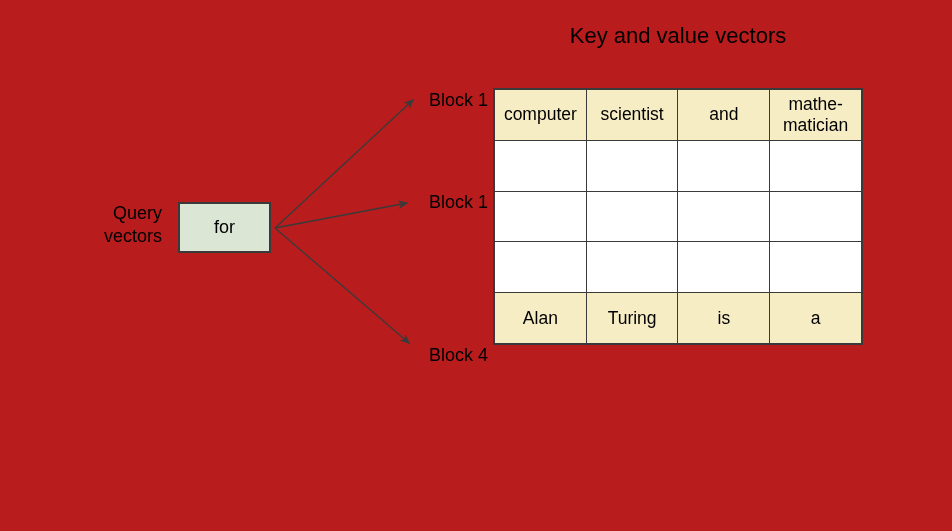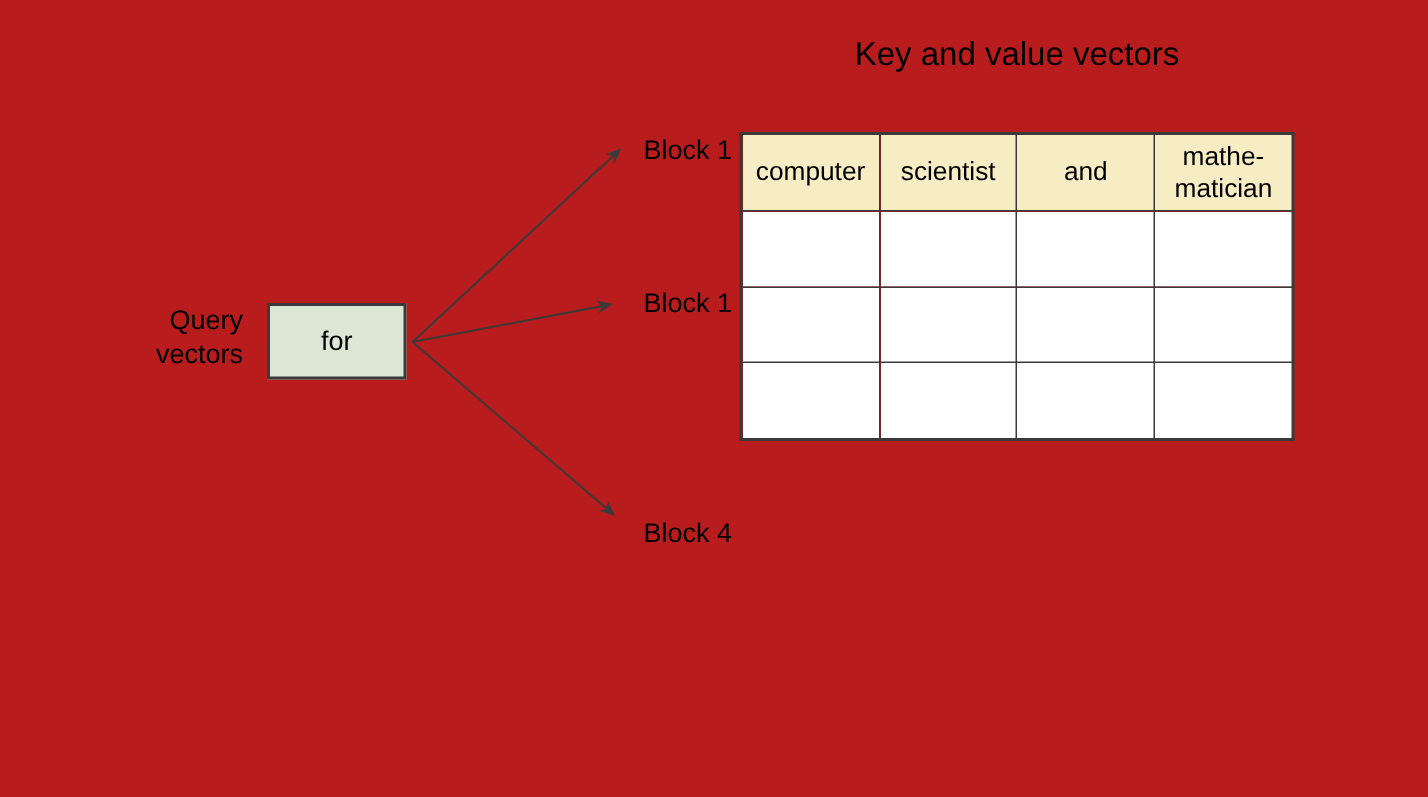--- a/index.html
+++ b/index.html
@@ -148,16 +148,22 @@
         <td></td>
         <td></td>
         <td></td>
       </tr>
       <tr>
         <td></td>
         <td></td>
         <td></td>
         <td></td>
       </tr>
+      <tr>
+        <td class="hl">Alan</td>
+        <td class="hl">Turing</td>
+        <td class="hl">is</td>
+        <td class="hl">a</td>
+      </tr>
     </tbody>
   </table>
 
 </div>
 
 </body></html>

